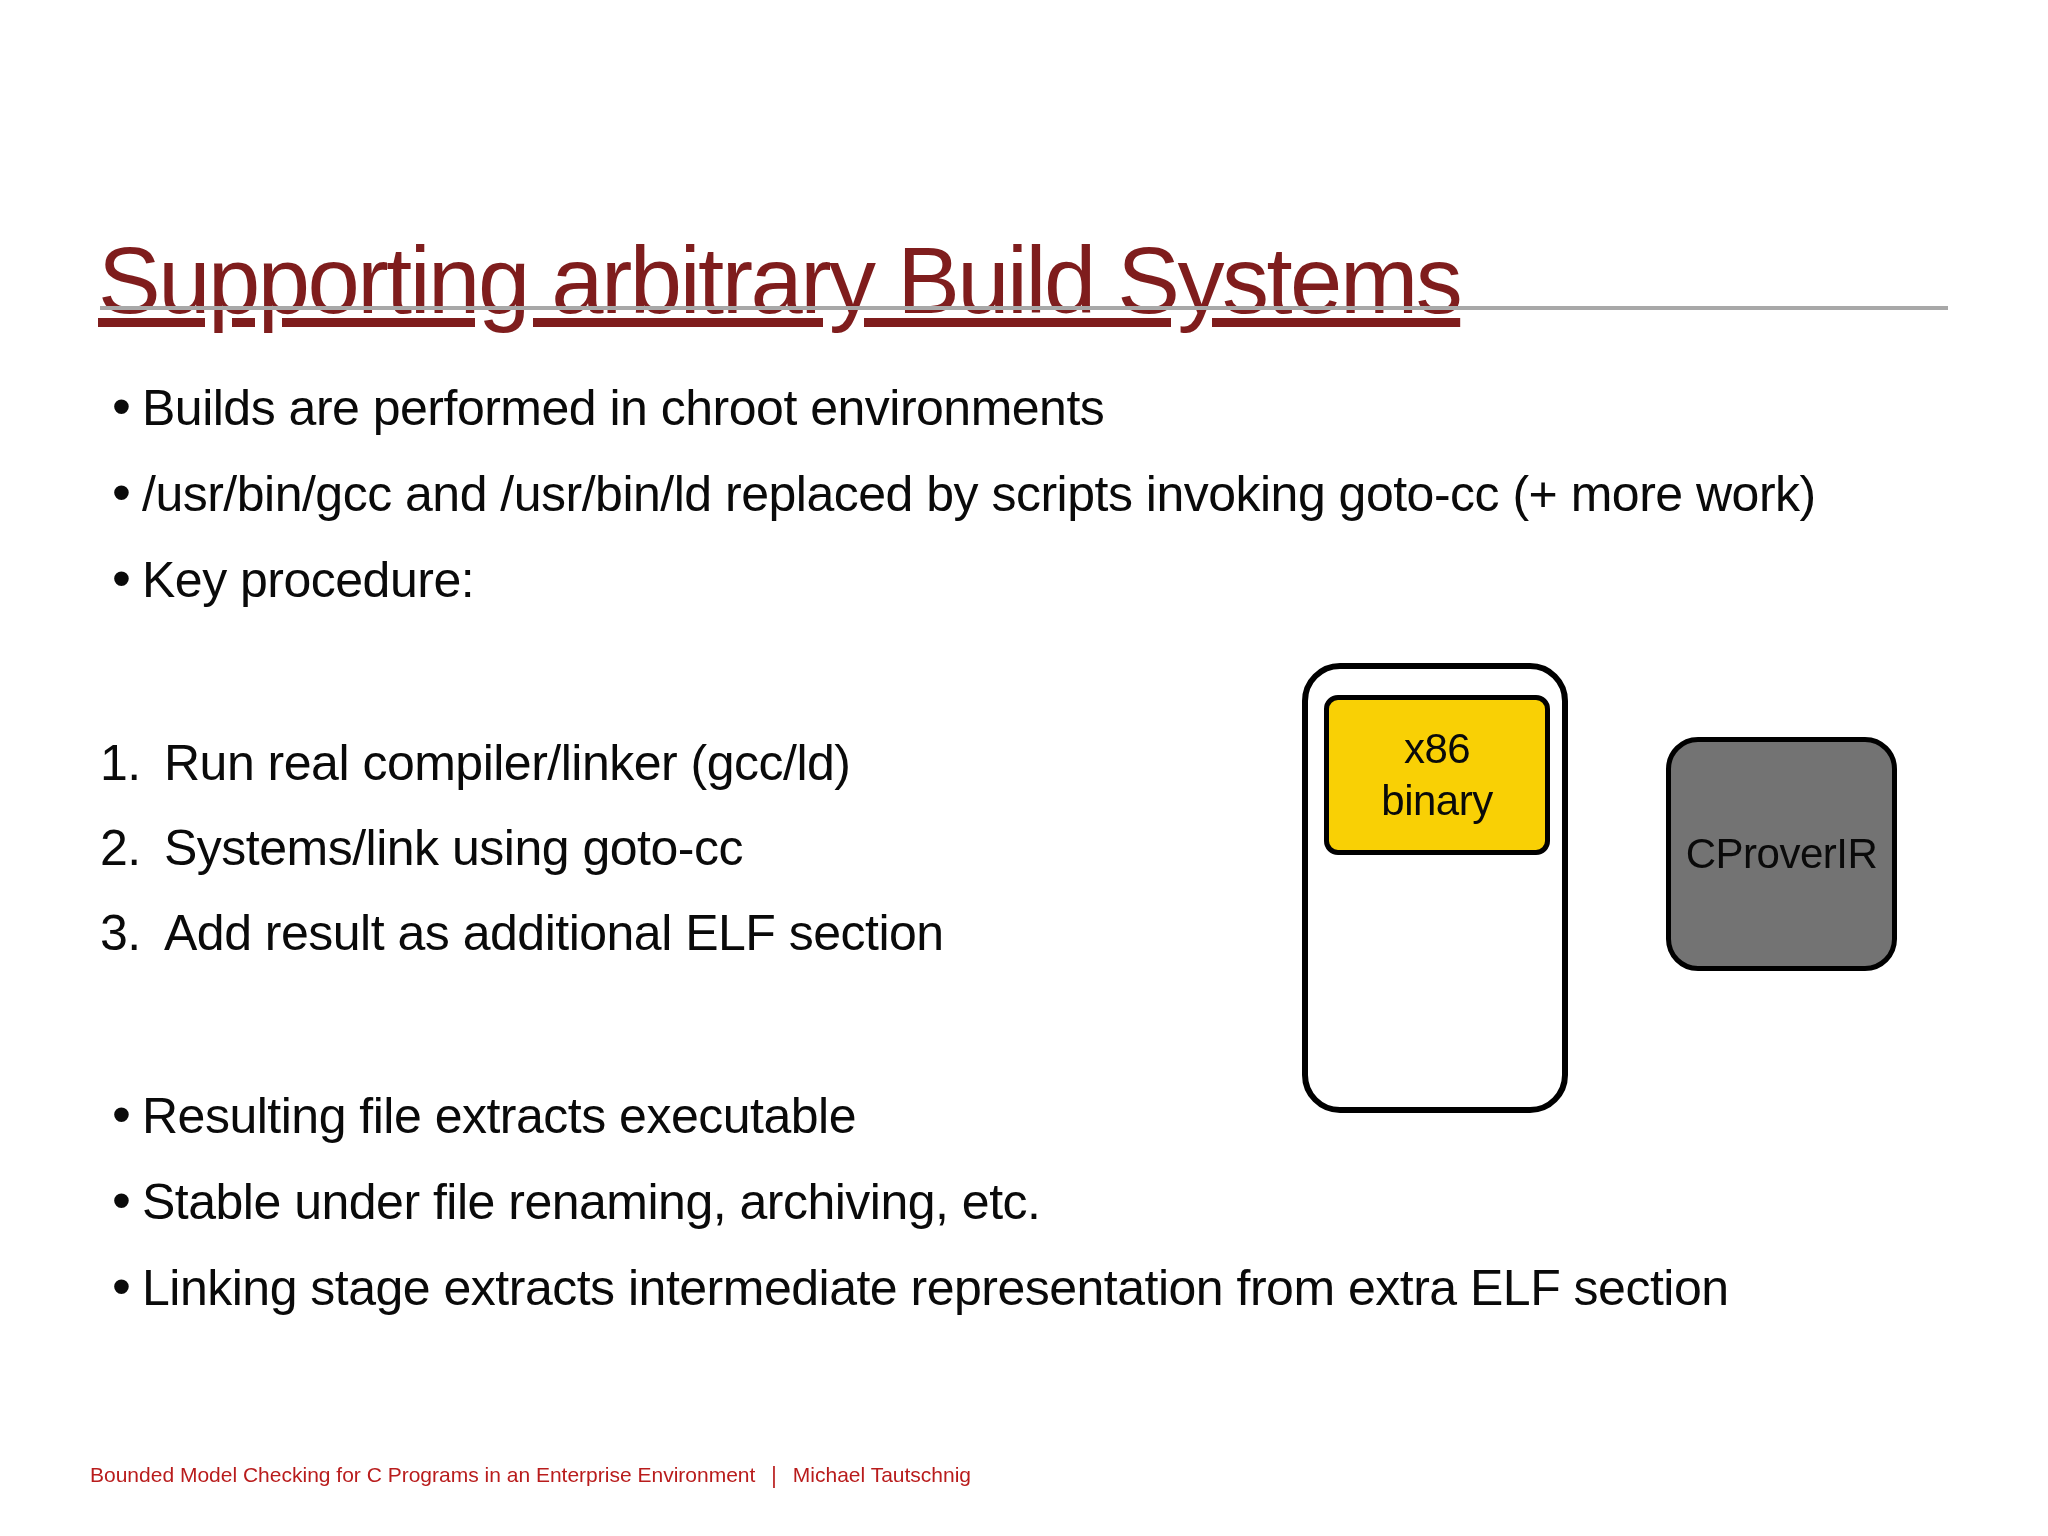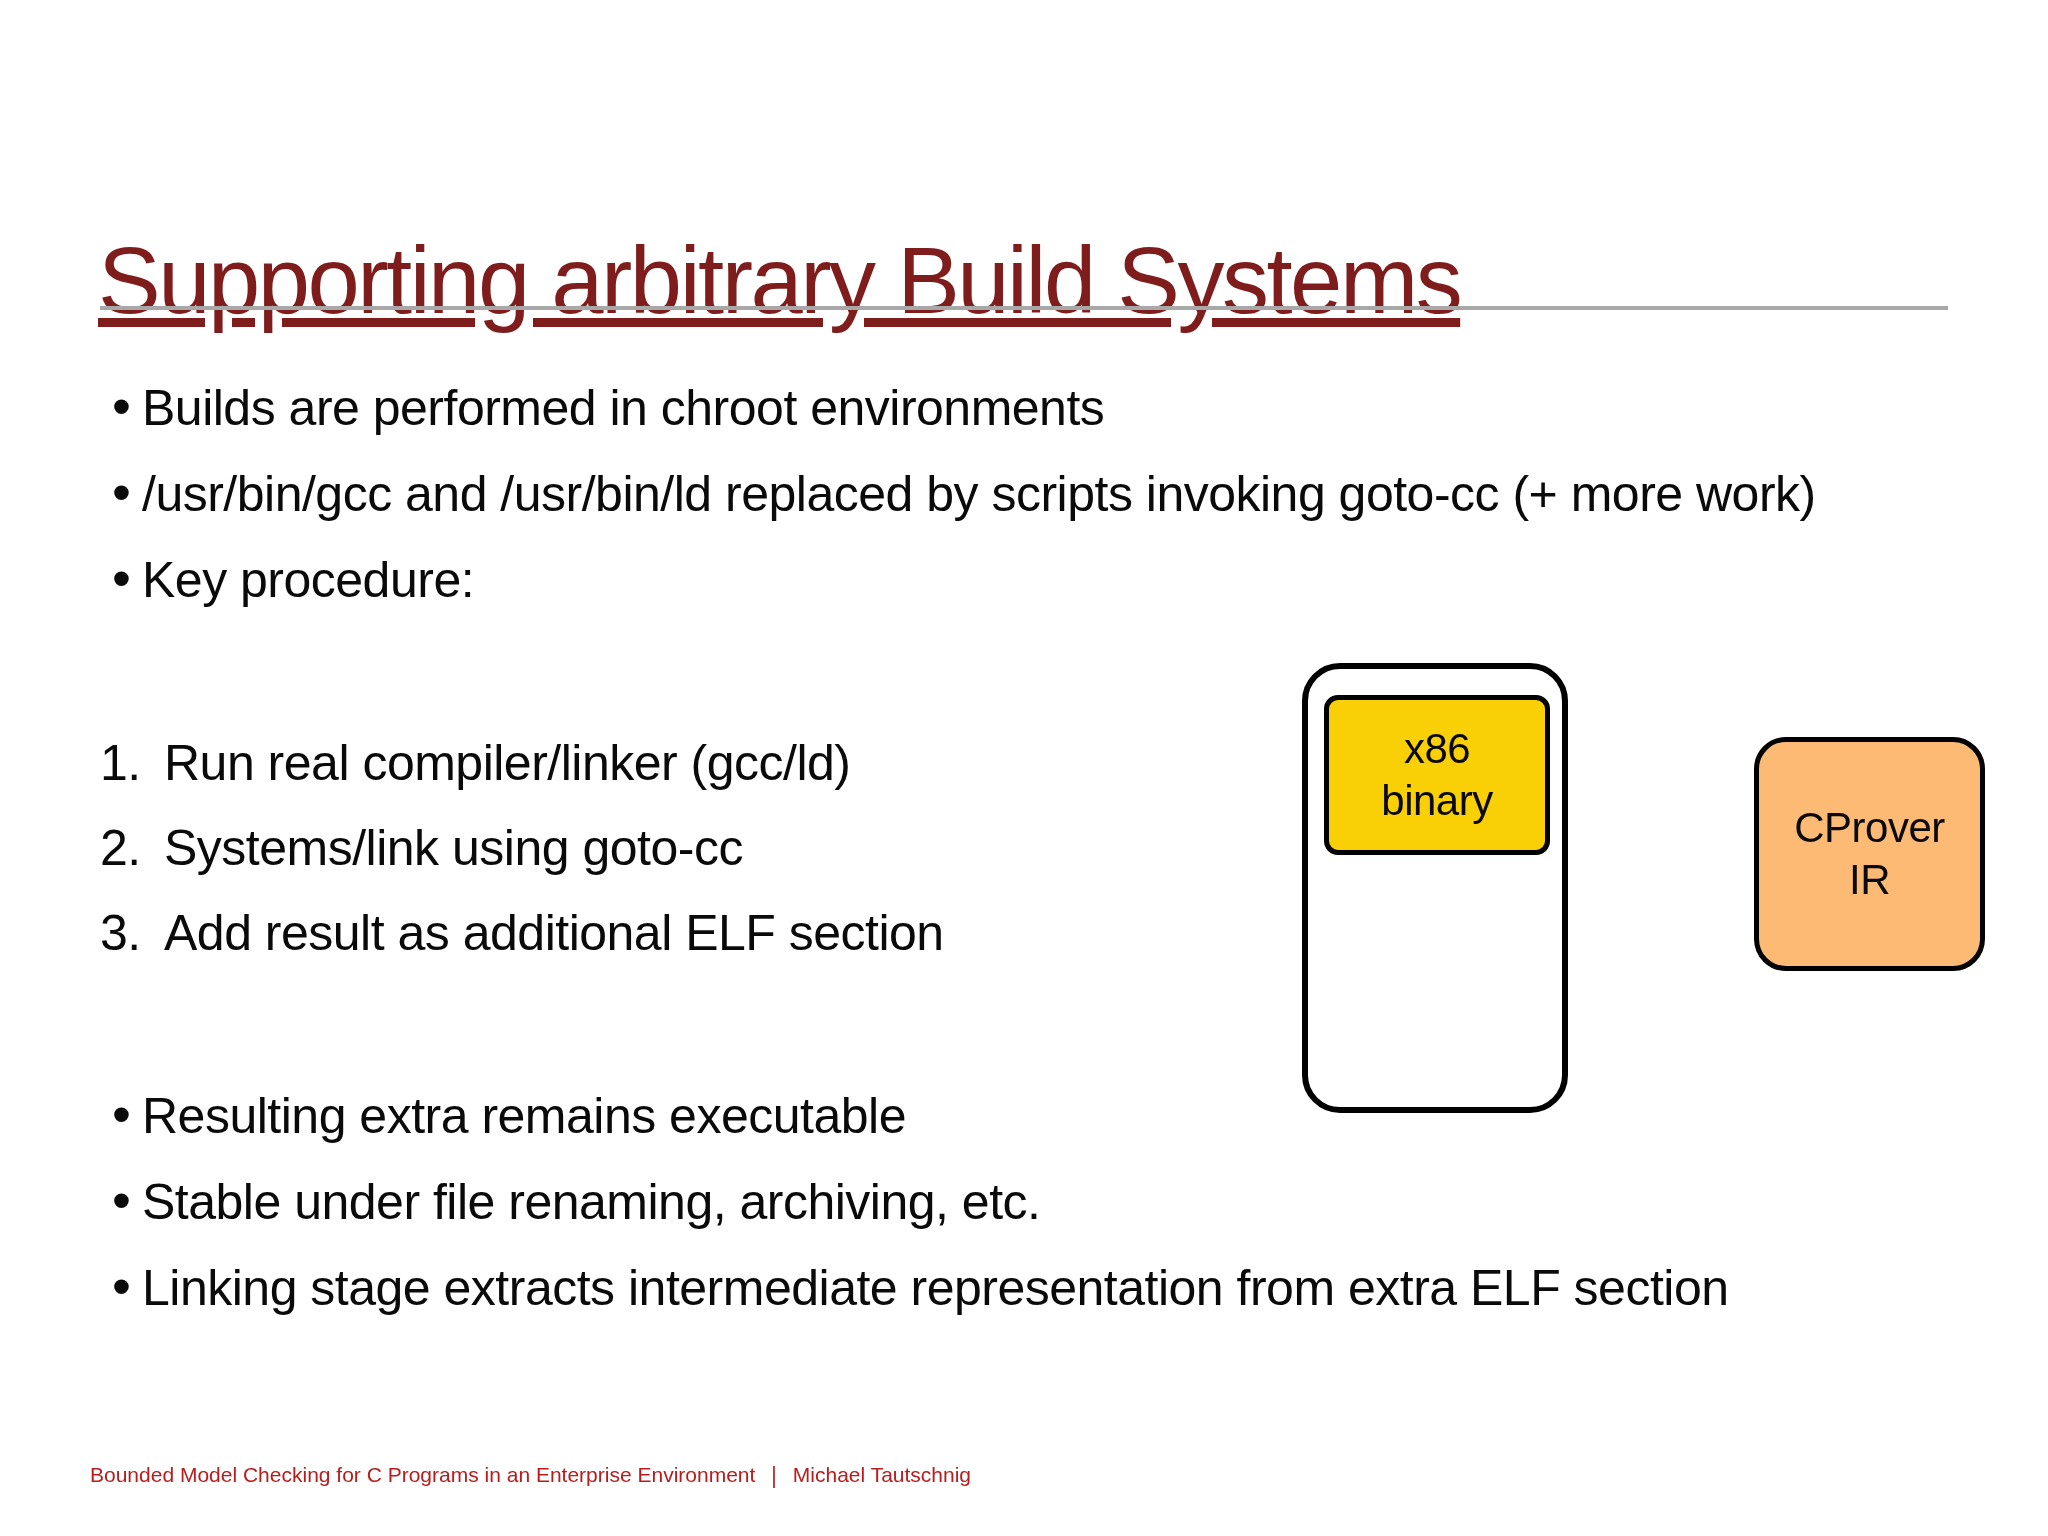--- a/index.html
+++ b/index.html
@@ -111,29 +111,29 @@
     flex-direction: column;
     align-items: center;
     justify-content: center;
     text-align: center;
     font-size: 42px;
     line-height: 52px;
     letter-spacing: -0.5px;
   }
   .ir-box {
     position: absolute;
-    left: 1754px;
+    left: 1666px;
     top: 737px;
     width: 221px;
     height: 224px;
     border: 5px solid #000000;
     border-radius: 32px;
-    background: #fdba74;
+    background: #737373;
     display: flex;
-    flex-direction: column;
+    flex-direction: row;
     align-items: center;
     justify-content: center;
     text-align: center;
     font-size: 42px;
     line-height: 52px;
     letter-spacing: -0.5px;
   }
   .footer {
     position: absolute;
     left: 90px;
@@ -174,21 +174,21 @@
       <span class="step-num">2.</span>
       <span>Systems/link using goto-cc</span>
     </li>
     <li>
       <span class="step-num">3.</span>
       <span>Add result as additional ELF section</span>
     </li>
   </ol>
 
   <ul class="bullets bottom-bullets">
-    <li>Resulting extra remains executable</li>
+    <li>Resulting file extracts executable</li>
     <li>Stable under file renaming, archiving, etc.</li>
     <li>Linking stage extracts intermediate representation from extra ELF section</li>
   </ul>
 
   <div class="diagram">
     <div class="elf-box">
       <div class="x86-box" style="background:#F9D005;">
         <span>x86</span>
         <span>binary</span>
       </div>

